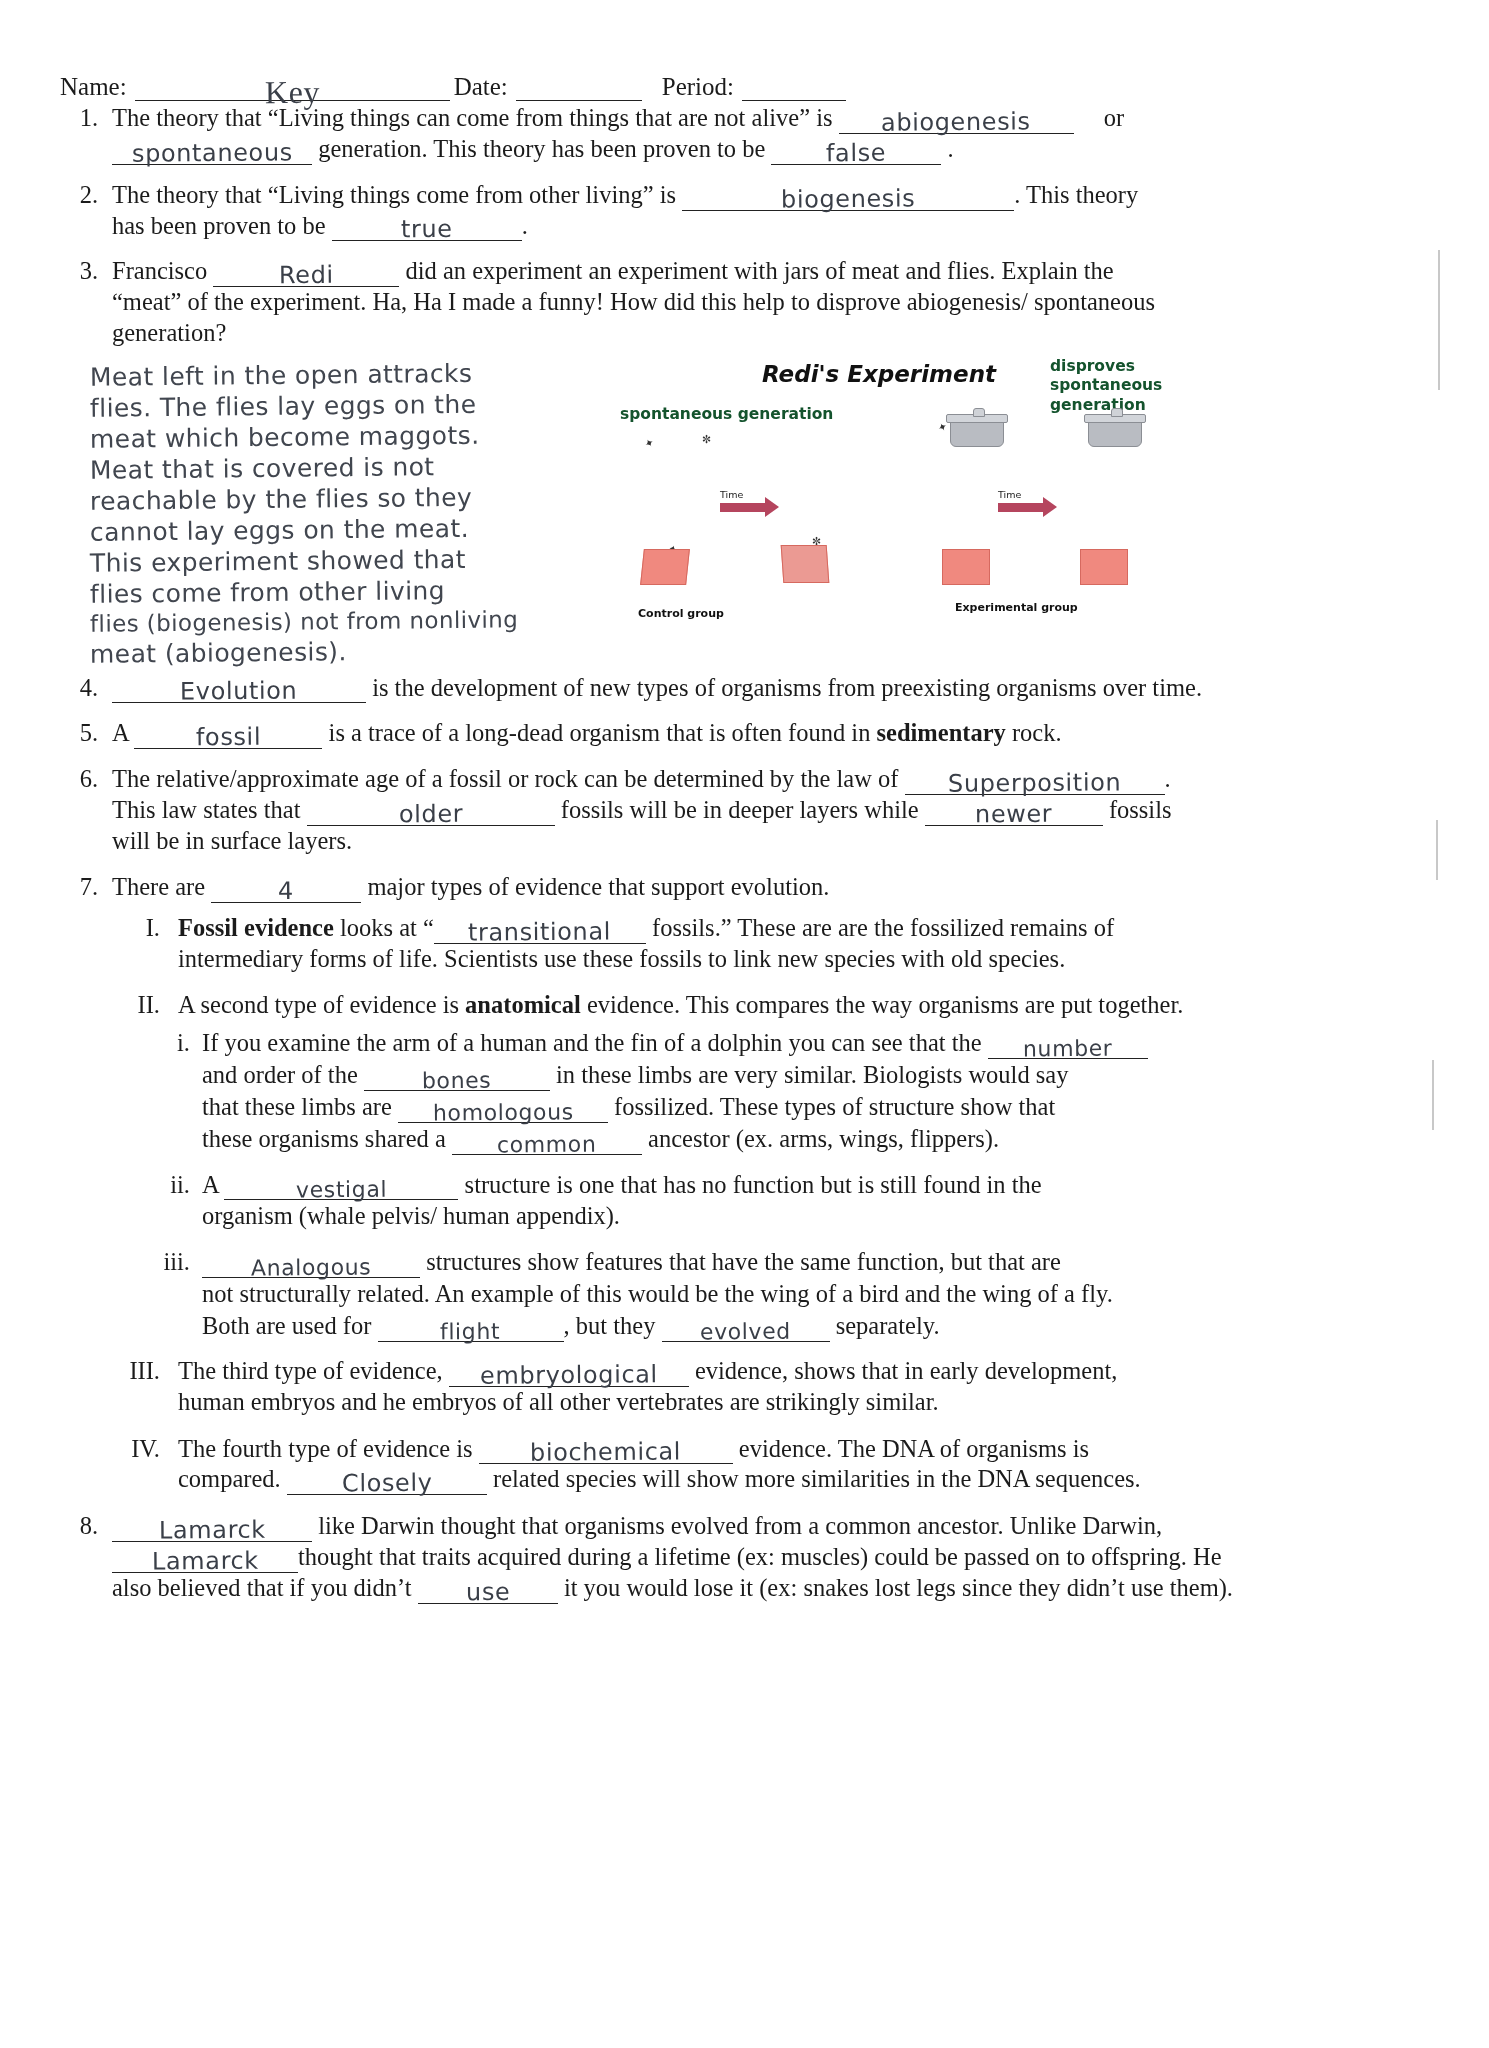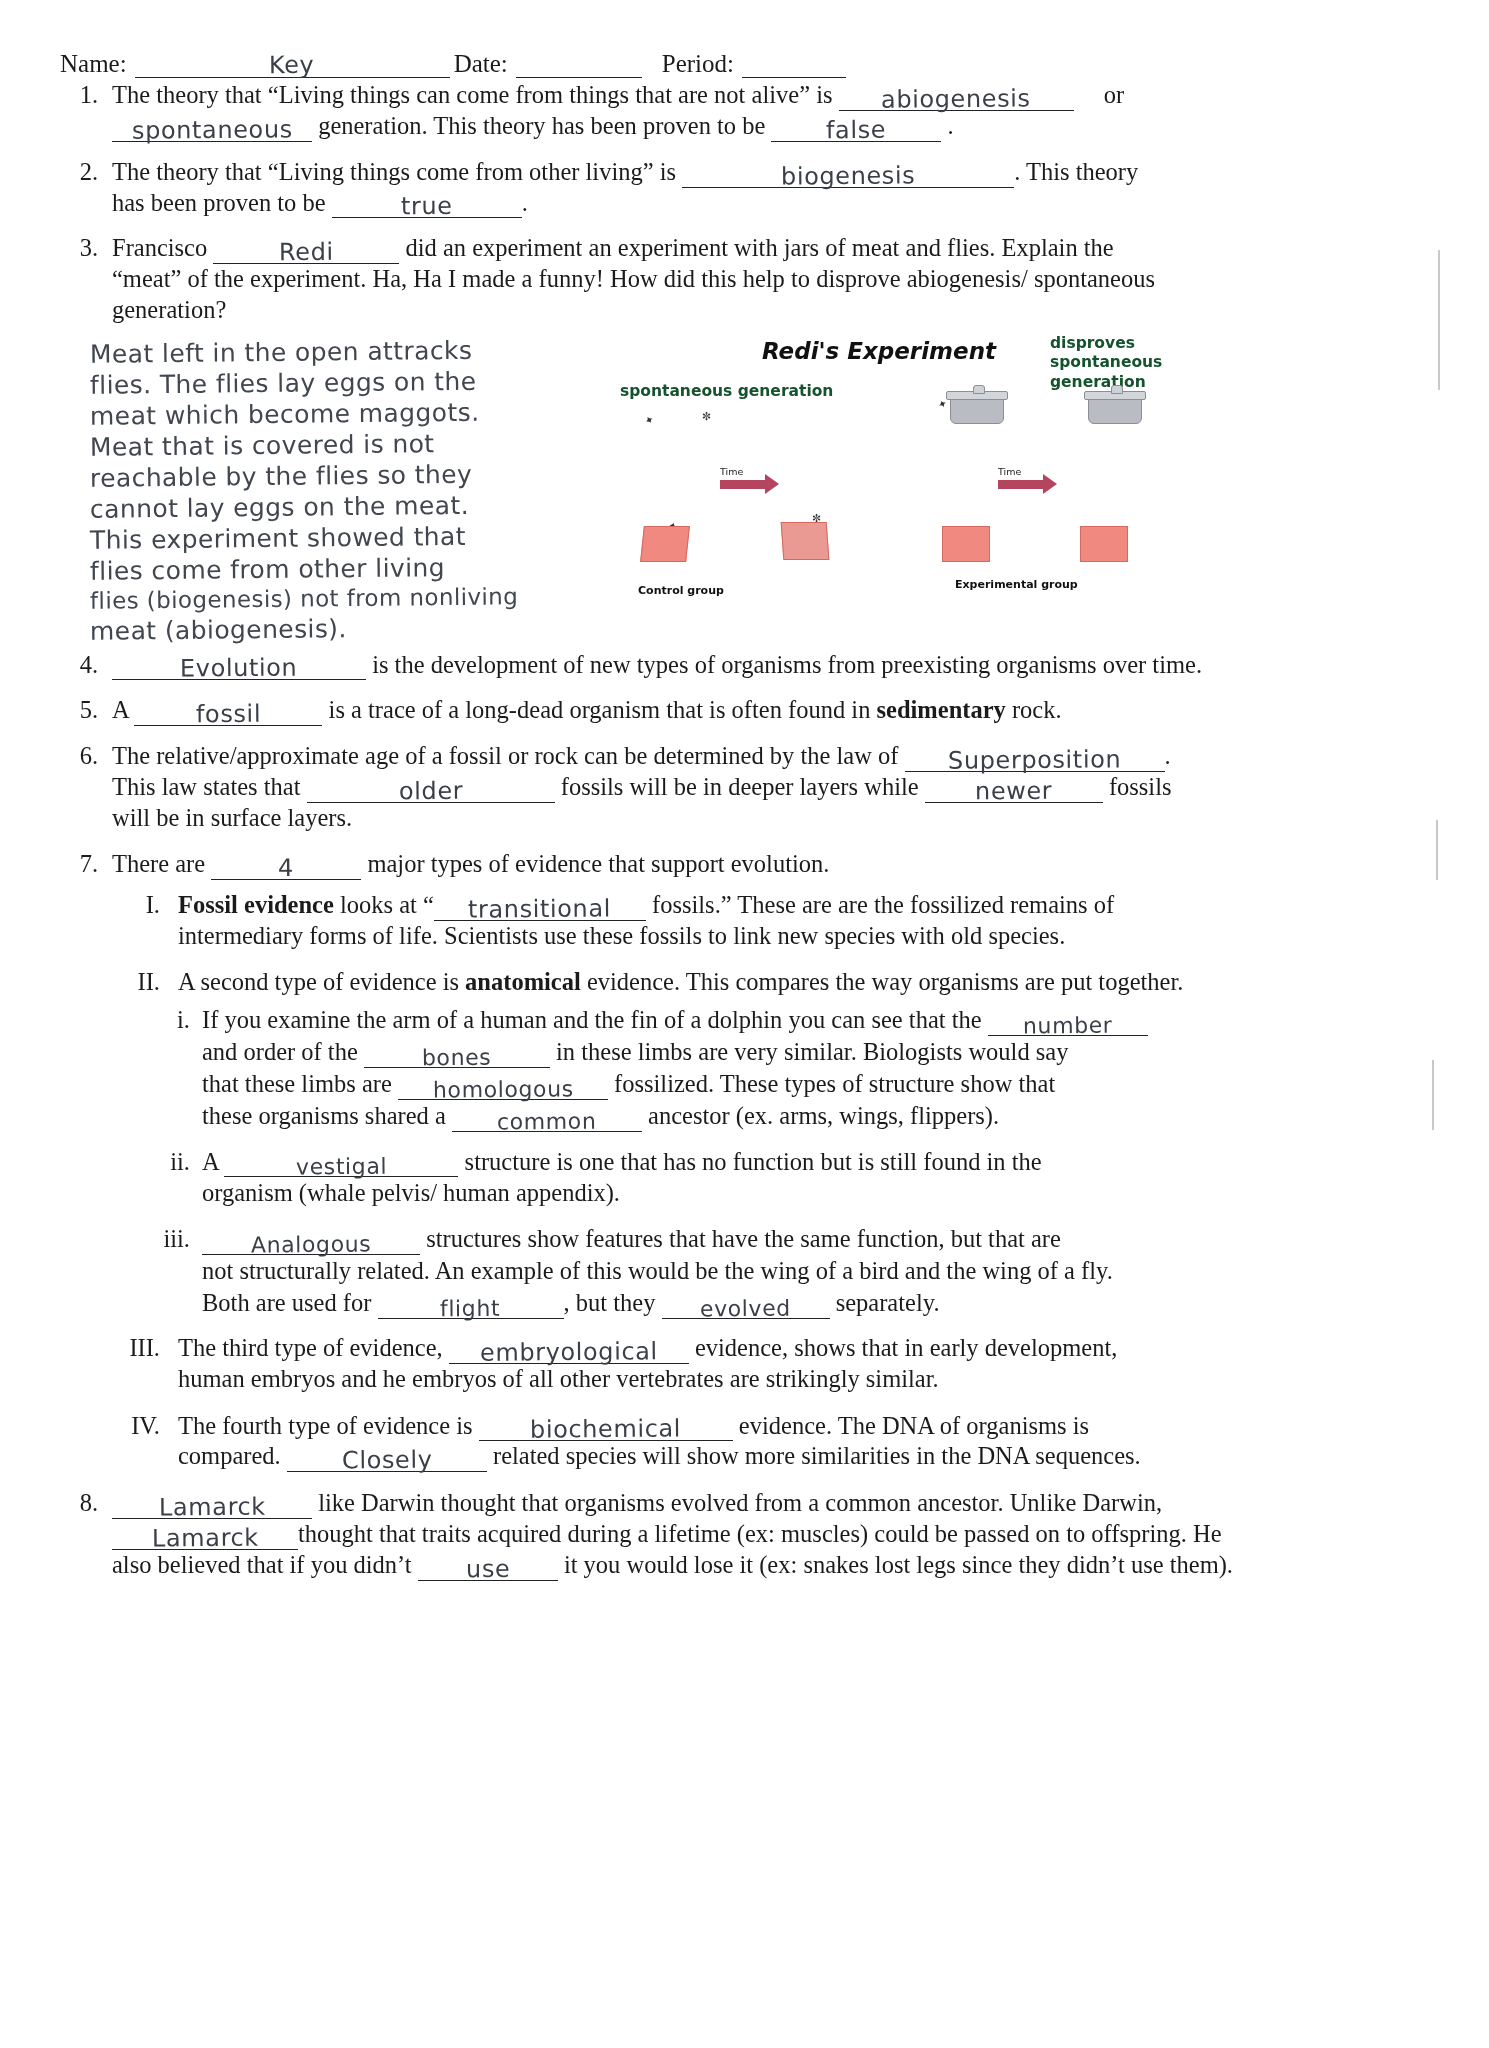--- a/index.html
+++ b/index.html
@@ -4,21 +4,21 @@
 <style>
   html,body{margin:0;padding:0;background:#fff;}
   body{
     width:1489px;height:2048px;position:relative;
     font-family:"Liberation Serif", serif;
     color:#1b1b1b;
     overflow:hidden;
   }
   .page{
     position:absolute;inset:0;
-    padding:50px 52px 0 60px;
+    padding:73px 52px 0 60px;
     box-sizing:border-box;
   }
   
   .hw{
     font-family:"DejaVu Sans", sans-serif;
     color:#3a3f48;
     font-size:24px;
     letter-spacing:.6px;
     transform:rotate(-.5deg);
     display:inline-block;
@@ -159,21 +159,21 @@
   .scanline{position:absolute;background:#c8c8c8;}
 </style>
 </head>
 <body>
 
 <div class="page">
 
   <div class="hdr">
     <span class="lbl">Name:</span>
     <span class="blank" style="width:315px;margin-left:8px;">
-      <span class="hw" style="font-size:24px;">Key</span>
+      <span class="hw" style="font-size:32px;font-family:Liberation Serif, serif;">Key</span>
     </span>
     <span class="lbl" style="margin-left:4px;">Date:</span>
     <span class="blank" style="width:126px;margin-left:8px;">
       <span class="hw"></span>
     </span>
     <span class="lbl" style="margin-left:20px;">Period:</span>
     <span class="blank" style="width:104px;margin-left:8px;">
       <span class="hw"></span>
     </span>
   </div>

